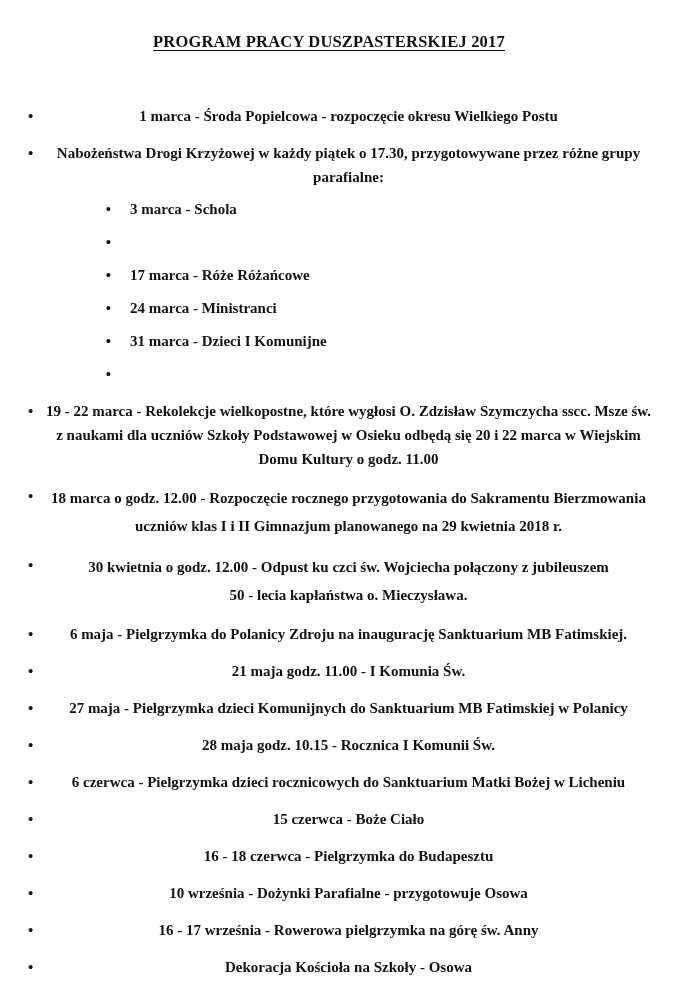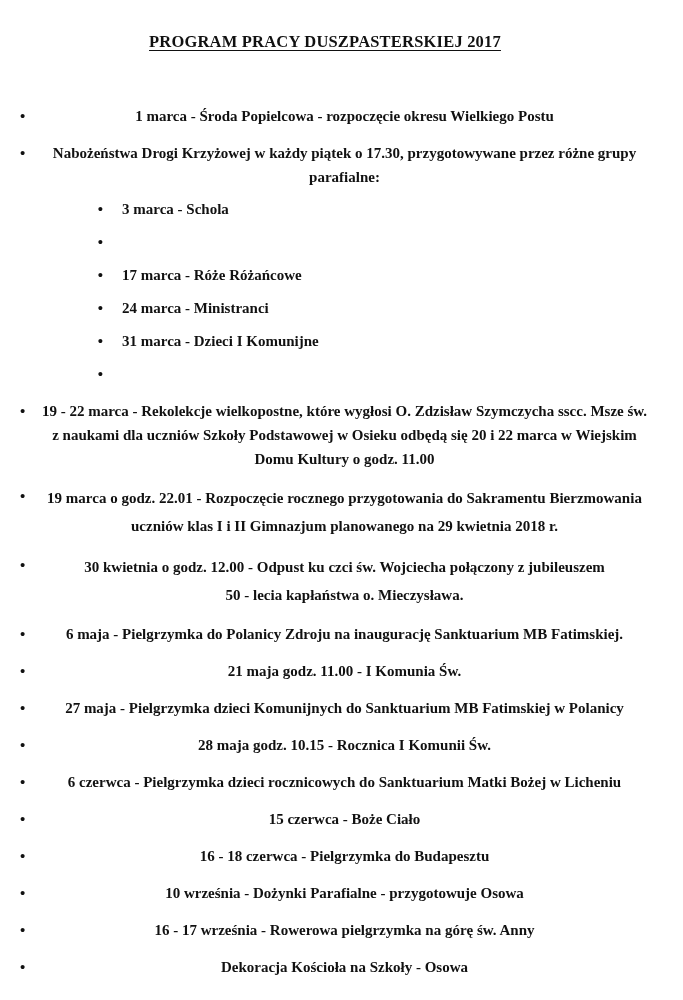--- a/index.html
+++ b/index.html
@@ -12,21 +12,21 @@
     background: #ffffff;
     color: #111111;
     font-family: "Liberation Serif", "DejaVu Serif", serif;
     font-weight: bold;
     overflow: hidden;
   }
   .page {
     box-sizing: border-box;
     width: 658px;
     height: 1000px;
-    padding: 32px 6px 0 20px;
+    padding: 32px 6px 0 28px;
   }
   .title {
     font-size: 16.5px;
     font-weight: bold;
     text-align: center;
     text-decoration: underline;
     text-underline-offset: 3px;
     margin: 0 22px 52px 0;
     letter-spacing: 0.2px;
   }
@@ -125,21 +125,21 @@
         <span class="bullet">•</span>
         <div class="content">
           <span class="text">19 - 22 marca - Rekolekcje wielkopostne, które wygłosi O. Zdzisław Szymczycha sscc. Msze św.
 z naukami dla uczniów Szkoły Podstawowej w Osieku odbędą się 20 i 22 marca w Wiejskim
 Domu Kultury o godz. 11.00</span>
         </div>
       </li>
       <li>
         <span class="bullet">•</span>
         <div class="content">
-          <span class="text">19 marca o godz. 22.01 - Rozpoczęcie rocznego przygotowania do Sakramentu Bierzmowania
+          <span class="text">18 marca o godz. 12.00 - Rozpoczęcie rocznego przygotowania do Sakramentu Bierzmowania
 uczniów klas I i II Gimnazjum planowanego na 29 kwietnia 2018 r.</span>
         </div>
       </li>
       <li>
         <span class="bullet">•</span>
         <div class="content">
           <span class="text">30 kwietnia o godz. 12.00 - Odpust ku czci św. Wojciecha połączony z jubileuszem
 50 - lecia kapłaństwa o. Mieczysława.</span>
         </div>
       </li>

